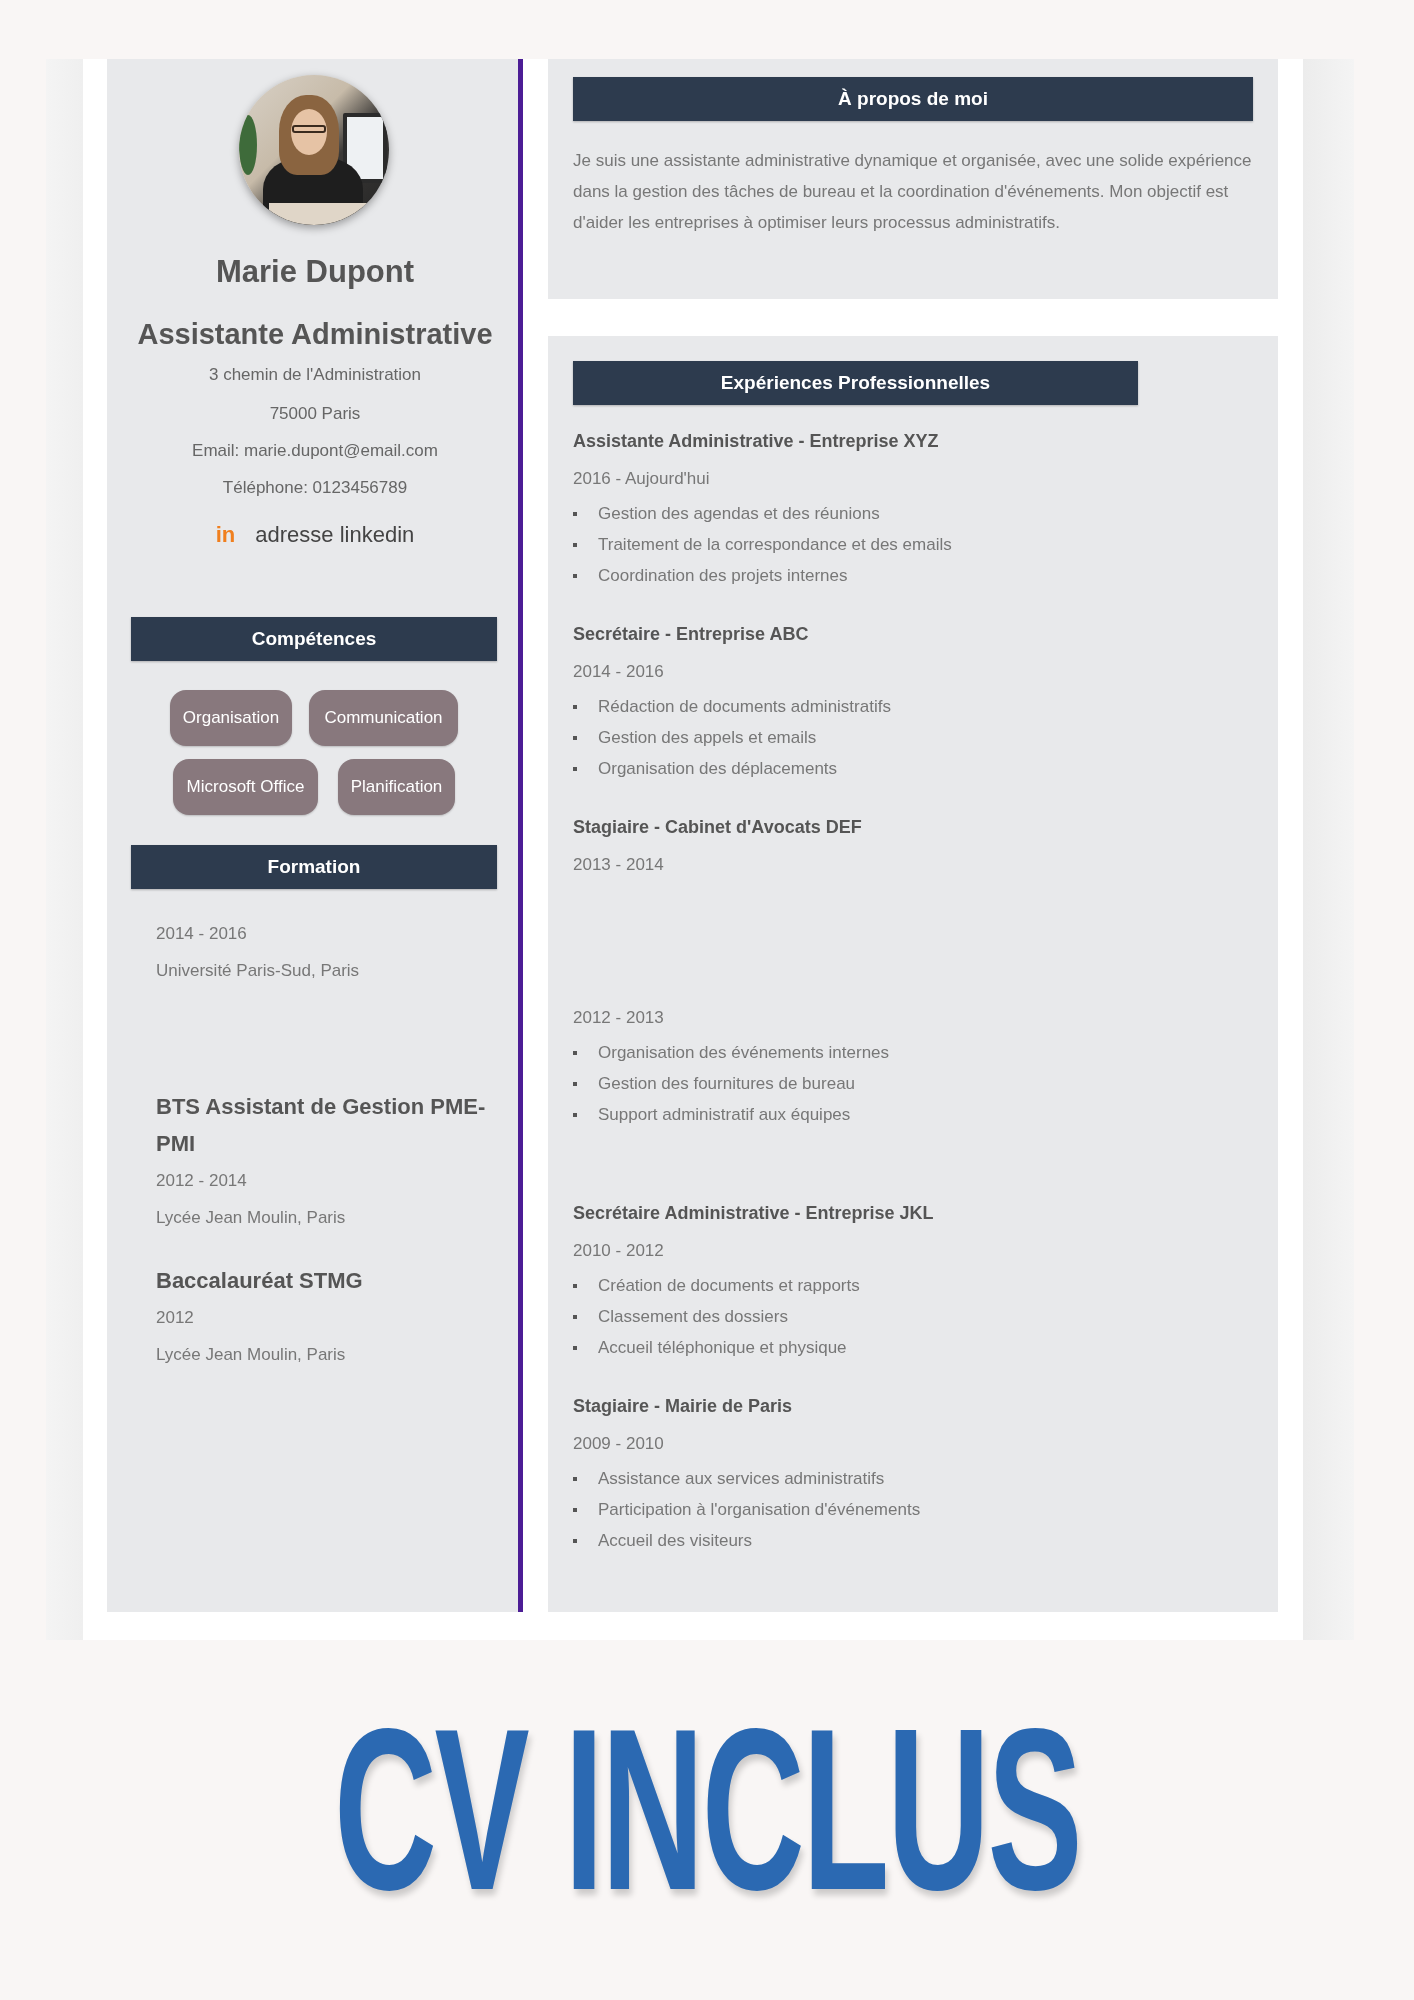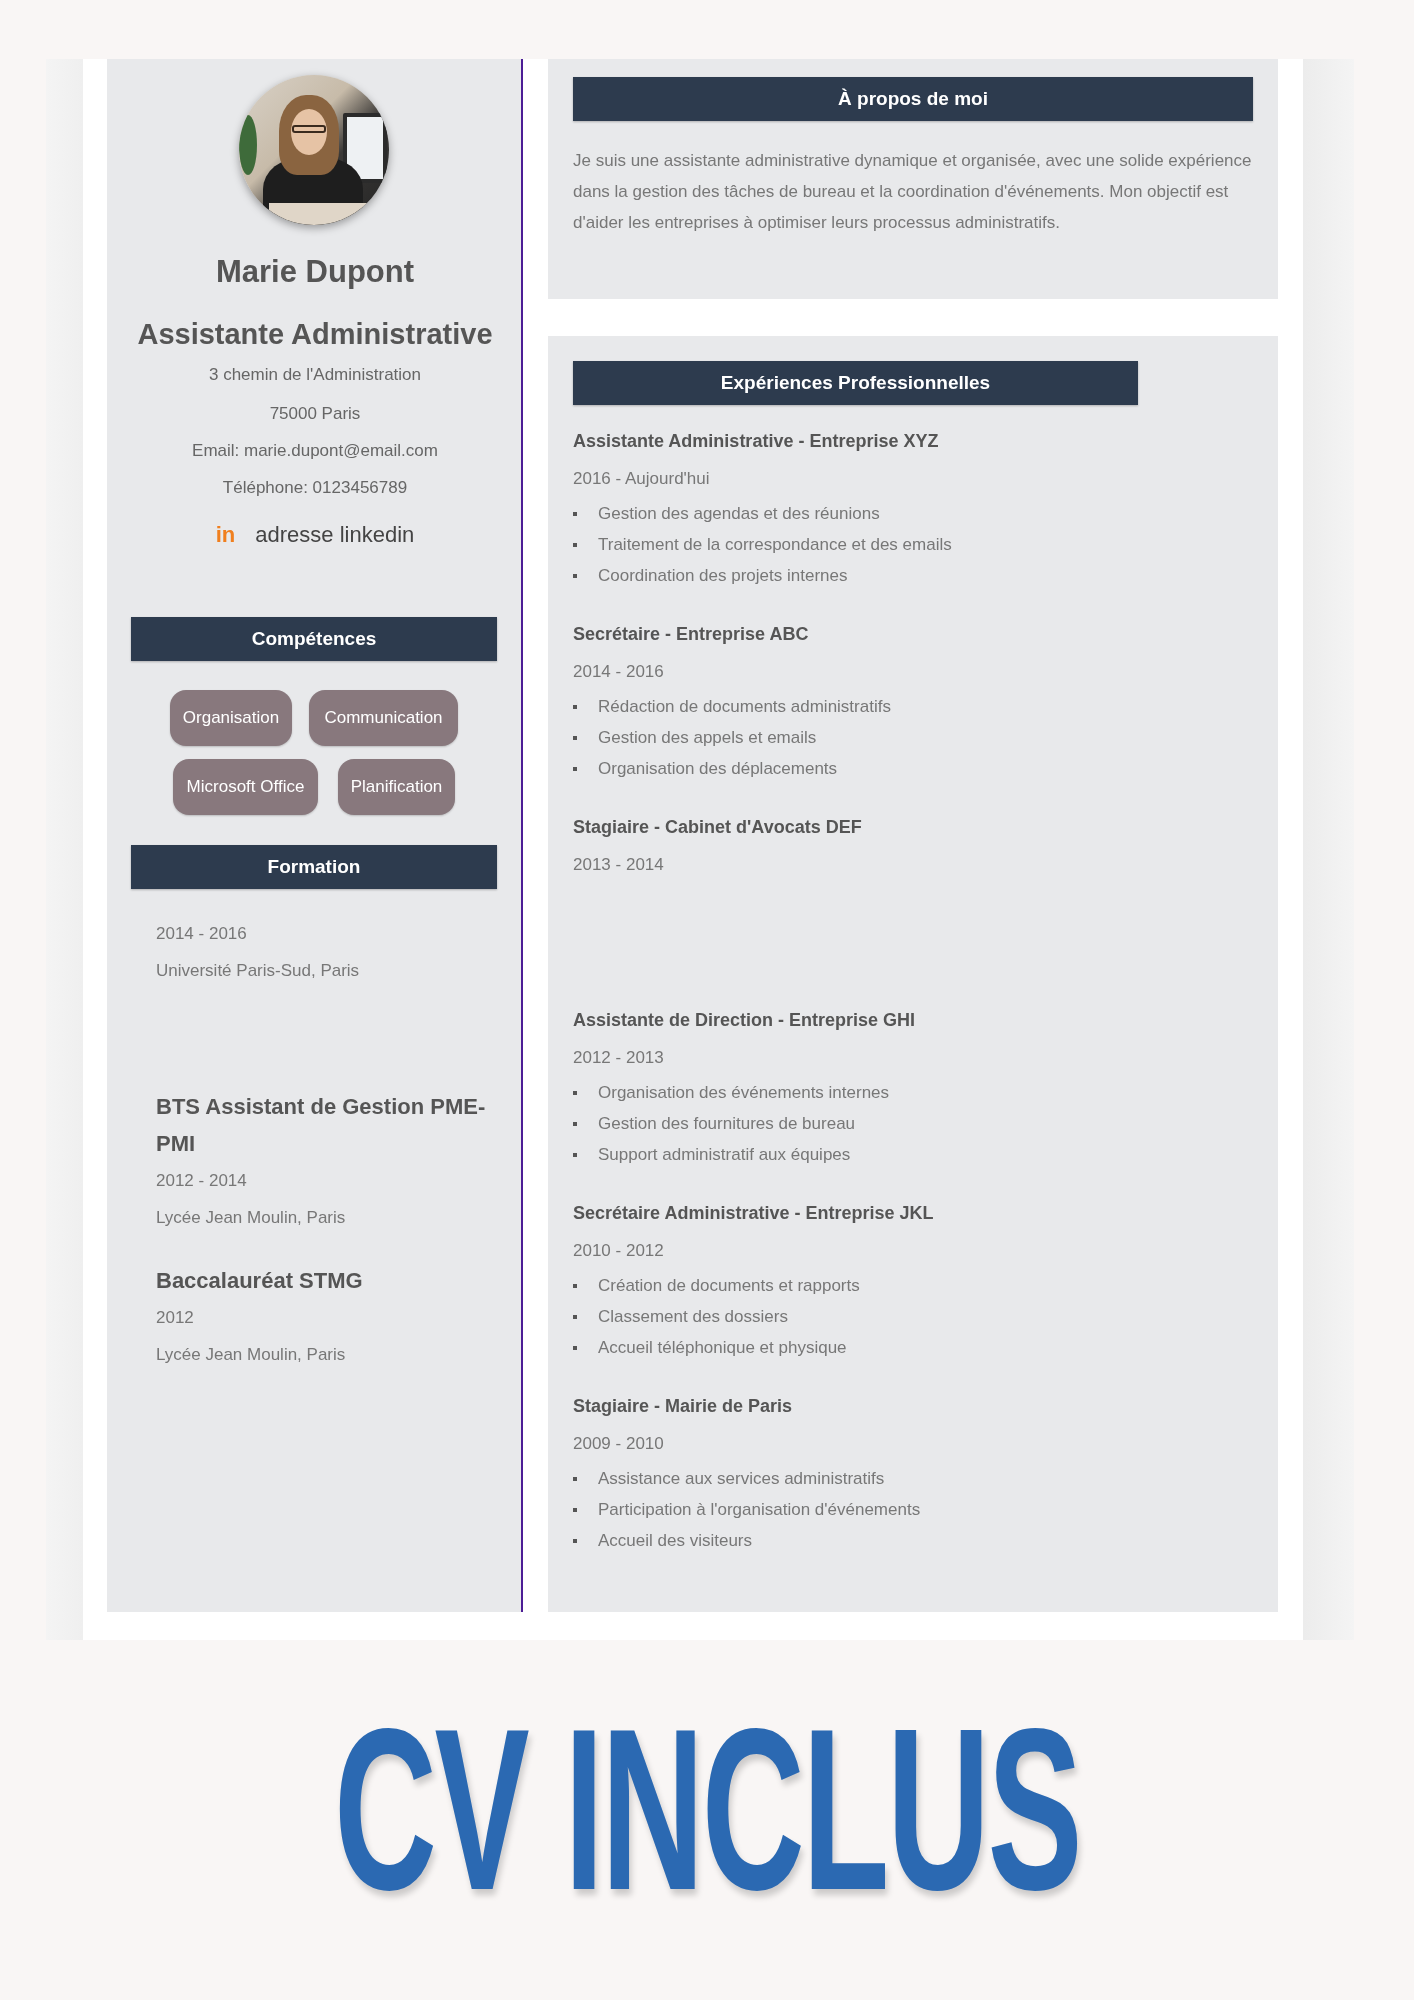--- a/index.html
+++ b/index.html
@@ -15,21 +15,21 @@
   }
   .strip-left { left:46px; width:37px; }
   .strip-right { left:1303px; width:51px; background:linear-gradient(90deg,#ececec,#f4f4f4); }
   .page {
     position:absolute; left:83px; top:59px; width:1220px; height:1581px;
     background:#ffffff;
   }
   .left-col {
     position:absolute; left:24px; top:0; width:416px; height:1553px;
     background:#e8e9eb;
-    border-right:2px solid #4c1d95;
+    border-right:5px solid #4c1d95;
     box-sizing:border-box;
   }
   .about-box {
     position:absolute; left:465px; top:0; width:730px; height:240px;
     background:#e8e9eb;
   }
   .exp-box {
     position:absolute; left:465px; top:277px; width:730px; height:1276px;
     background:#e8e9eb;
   }
@@ -172,21 +172,20 @@
         <li>Organisation des déplacements</li>
       </ul>
     </div>
 
     <div class="job" style="top:476px;">
       <div class="job-name">Stagiaire - Cabinet d'Avocats DEF</div>
       <div class="job-date">2013 - 2014</div>
     </div>
 
     <div class="job" style="top:669px;">
-      <div class="job-name">Assistante de Direction - Entreprise GHI</div>
       <div class="job-date">2012 - 2013</div>
       <ul>
         <li>Organisation des événements internes</li>
         <li>Gestion des fournitures de bureau</li>
         <li>Support administratif aux équipes</li>
       </ul>
     </div>
 
     <div class="job" style="top:862px;">
       <div class="job-name">Secrétaire Administrative - Entreprise JKL</div>

